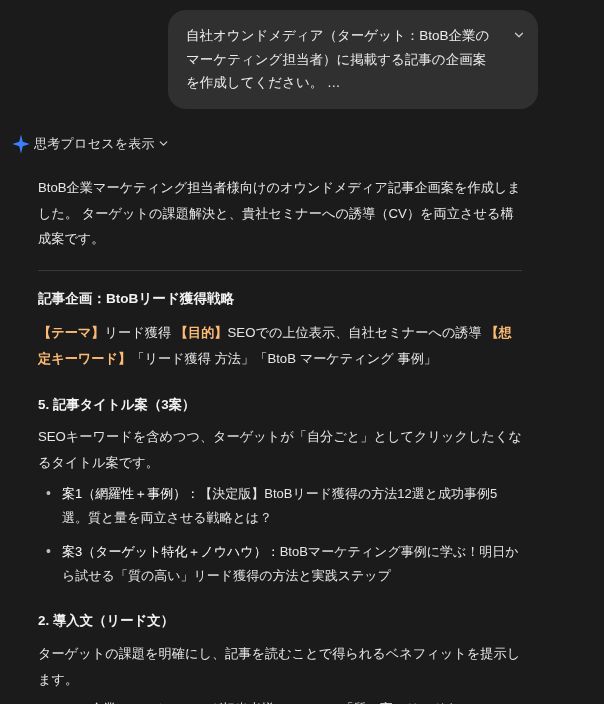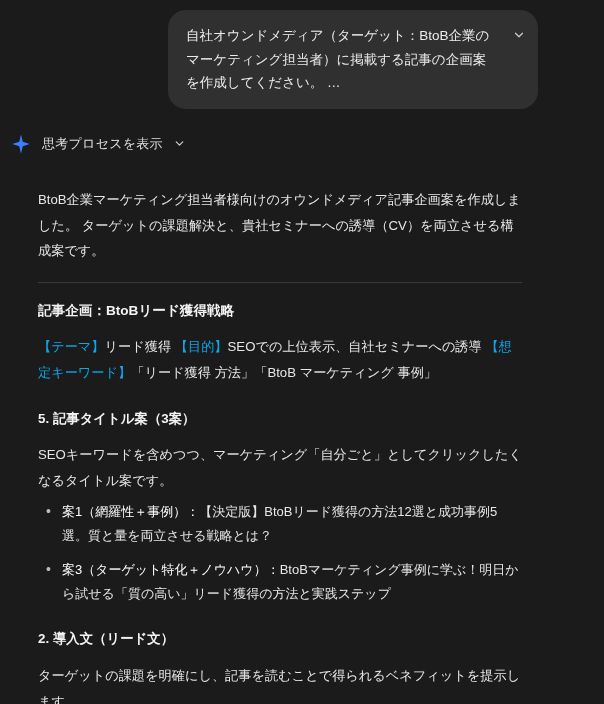--- a/index.html
+++ b/index.html
@@ -54,21 +54,21 @@
     align-items: center;
     justify-content: center;
     color: #c9c9c9;
   }
   .chev-btn svg { display: block; }
 
   
   .think-row {
     display: flex;
     align-items: center;
-    gap: 8px;
+    gap: 0;
     padding: 22px 18px 0 8px;
   }
   .spark {
     width: 26px;
     height: 26px;
     flex: 0 0 26px;
     position: relative;
     display: flex;
     align-items: center;
     justify-content: center;
@@ -86,21 +86,21 @@
     margin-left: 2px;
   }
 
   
   .answer {
     padding: 18px 34px 0 38px;
     font-size: 13.2px;
     line-height: 1.95;
     color: #e6e6e6;
   }
-  .answer p { margin: 12px 0 4px 0; }
+  .answer p { margin: 0 0 4px 0; }
   .para { margin-bottom: 6px; }
 
   .divider {
     height: 1px;
     background: #3a3a3a;
     margin: 18px 0 16px 0;
   }
 
   h3.sec {
     font-size: 13.6px;
@@ -112,21 +112,21 @@
   h4.sub {
     font-size: 13.4px;
     font-weight: bold;
     margin: 22px 0 8px 0;
     color: #f2f2f2;
     line-height: 1.7;
   }
   .meta-line {
     margin: 0 0 4px 0;
   }
-  .meta-line b { font-weight: normal; color: #0ea5e9; }
+  .meta-line b { font-weight: bold; color: #fdba74; }
 
   ul.cases {
     list-style: none;
     margin: 6px 0 0 0;
     padding: 0;
   }
   ul.cases li {
     position: relative;
     padding-left: 24px;
     margin-bottom: 10px;
@@ -189,21 +189,21 @@
 
     <h3 class="sec">記事企画：BtoBリード獲得戦略</h3>
 
     <p class="meta-line">
       <b>【テーマ】</b><span>リード獲得</span>
       <b>【目的】</b><span>SEOでの上位表示、自社セミナーへの誘導</span>
       <b>【想定キーワード】</b><span>「リード獲得 方法」「BtoB マーケティング 事例」</span>
     </p>
 
     <h4 class="sub">5. 記事タイトル案（3案）</h4>
-    <p class="para">SEOキーワードを含めつつ、マーケティング「自分ごと」としてクリックしたくなるタイトル案です。</p>
+    <p class="para">SEOキーワードを含めつつ、ターゲットが「自分ごと」としてクリックしたくなるタイトル案です。</p>
 
     <ul class="cases">
       <li>
         <b>案1（網羅性＋事例）：</b><span>【決定版】BtoBリード獲得の方法12選と成功事例5選。質と量を両立させる戦略とは？</span>
       </li>
       <li>
         <b>案3（ターゲット特化＋ノウハウ）：</b><span>BtoBマーケティング事例に学ぶ！明日から試せる「質の高い」リード獲得の方法と実践ステップ</span>
       </li>
     </ul>
 

